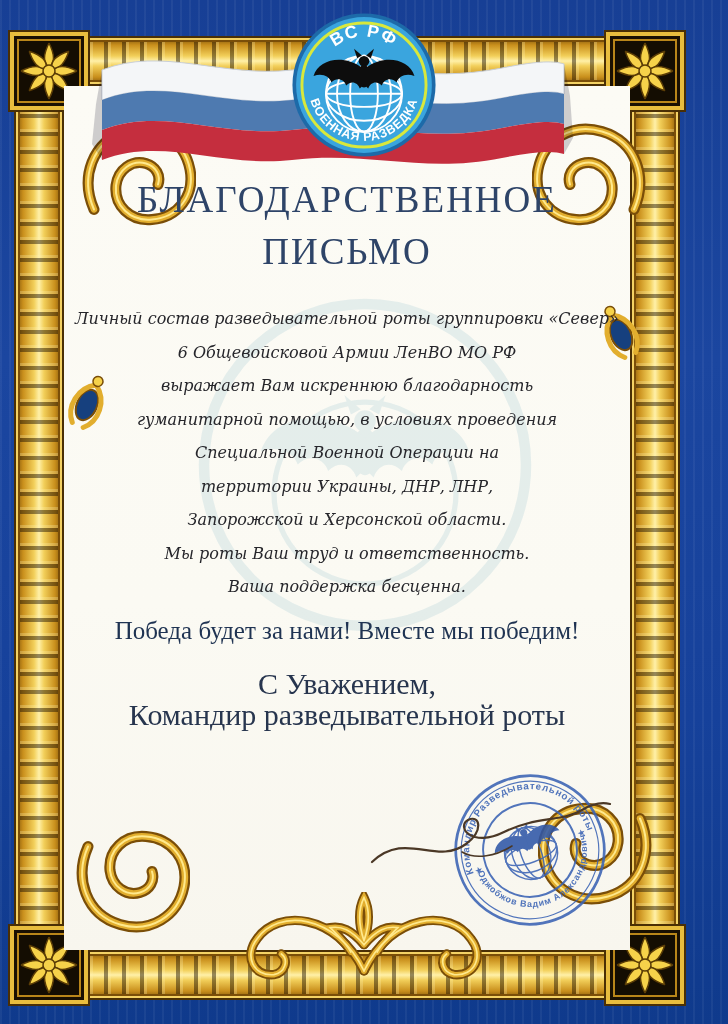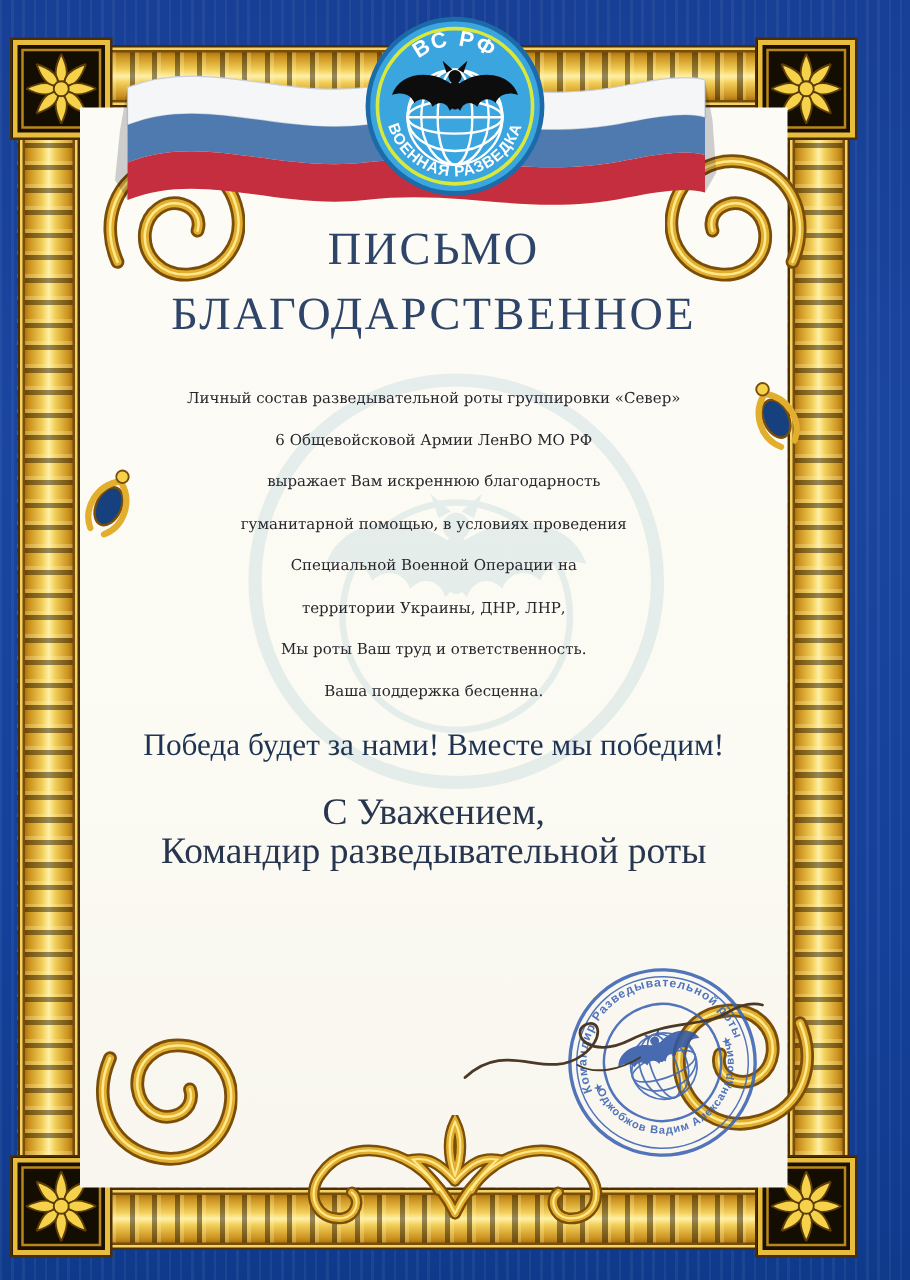--- a/index.html
+++ b/index.html
@@ -25,22 +25,22 @@
     display:flex;align-items:center;justify-content:center;}
   .corner.tl{left:-4px;top:-4px;} .corner.tr{right:-4px;top:-4px;}
   .corner.bl{left:-4px;bottom:-4px;} .corner.br{right:-4px;bottom:-4px;}
   
   .paper{position:absolute;left:64px;top:86px;width:566px;height:864px;z-index:2;
     background:linear-gradient(180deg,#fcfbf5 0%,#fbfaf3 60%,#f8f6ee 100%);}
   
   .content{position:absolute;left:64px;top:86px;width:566px;height:864px;z-index:6;text-align:center;color:#2e4468;}
   .title{margin-top:88px;font-size:37px;line-height:52px;letter-spacing:2px;color:#2e4468;}
   .recipient{margin-top:24px;font-size:33px;line-height:45px;color:#2e4468;}
-  .bodytext{margin-top:4px;font-family:"DejaVu Serif",serif;
-    font-size:12px;line-height:33.5px;color:#26262b;}
+  .bodytext{margin-top:4px;font-family:"DejaVu Serif",serif;font-style:italic;
+    font-size:16px;line-height:33.5px;color:#26262b;}
   .slogan{margin-top:13px;font-size:25px;color:#1f3352;}
   .closing{margin-top:23px;font-size:30px;line-height:31px;color:#27354e;}
   .abs{position:absolute;}
   .orn{z-index:3;} .flag{z-index:4;} .emblem{z-index:5;} .stampwrap{z-index:7;} .sig{z-index:8;}
   .watermark{z-index:2;opacity:.13;}
 </style>
 </head>
 <body>
 
 <div class="stage">
@@ -176,32 +176,33 @@
       <textPath href="#embTop" startOffset="50%" text-anchor="middle">ВС РФ</textPath>
     </text>
     <path id="embBot" d="M26,118 A76,76 0 0 0 174,118" fill="none"></path>
     <text font-family="Liberation Sans, sans-serif" font-size="17" font-weight="bold" fill="#ffffff" letter-spacing="1">
       <textPath href="#embBot" startOffset="50%" text-anchor="middle">ВОЕННАЯ РАЗВЕДКА</textPath>
     </text>
   </svg>
 
   <div class="content">
     <div class="title">
+      <div>БЛАГОДАРСТВЕННОЕ</div>
       <div>ПИСЬМО</div>
-      <div>БЛАГОДАРСТВЕННОЕ</div>
     </div>
     <div class="recipient">
     </div>
     <div class="bodytext">
       <div>Личный состав разведывательной роты группировки «Север»</div>
       <div>6 Общевойсковой Армии ЛенВО МО РФ</div>
       <div>выражает Вам искреннюю благодарность</div>
       <div>гуманитарной помощью, в условиях проведения</div>
       <div>Специальной Военной Операции на</div>
       <div>территории Украины, ДНР, ЛНР,</div>
+      <div>Запорожской и Херсонской области.</div>
       <div>Мы роты Ваш труд и ответственность.</div>
       <div>Ваша поддержка бесценна.</div>
     </div>
     <div class="slogan">Победа будет за нами! Вместе мы победим!</div>
     <div class="closing">
       <div>С Уважением,</div>
       <div>Командир разведывательной роты</div>
     </div>
   </div>
 

